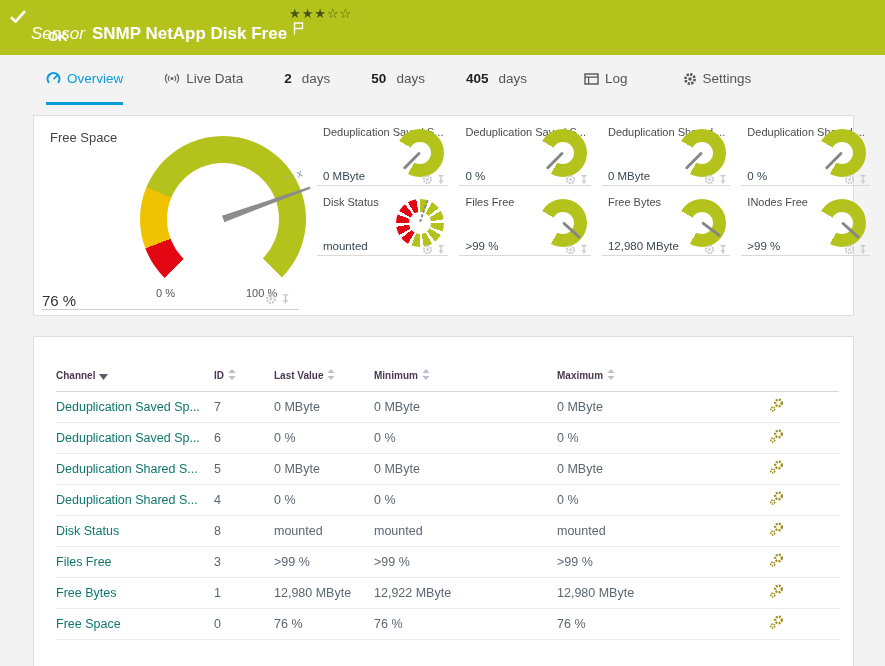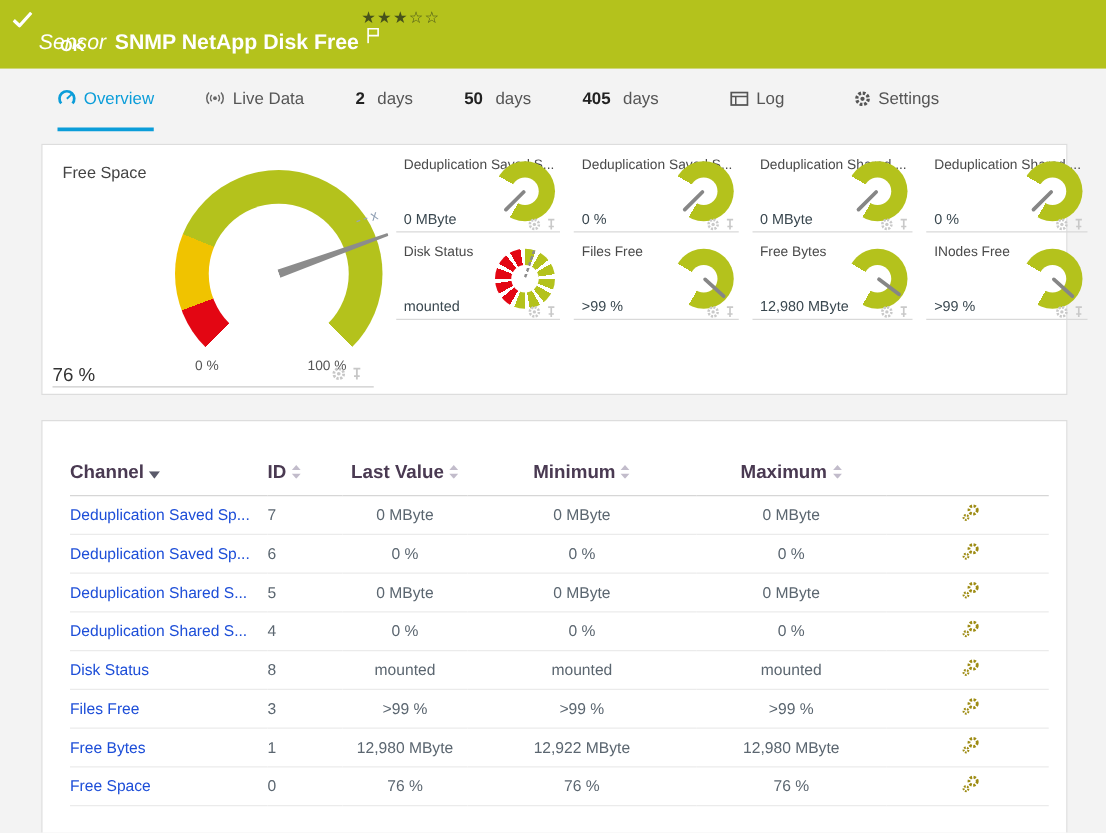--- a/index.html
+++ b/index.html
@@ -57,28 +57,28 @@
   .mring:after{content:"";position:absolute;inset:13px;border-radius:50%;background:#fff;}
   .mneedle{position:absolute;left:24px;top:22px;width:23px;height:3px;background:#868686;
            transform-origin:0 50%;border-radius:2px;}
   .mneedle.dashed{height:2px;background:repeating-linear-gradient(90deg,#8c8c8c 0 3px,transparent 3px 5px);}
   .mini-value{position:absolute;left:12px;bottom:4px;font-size:11.5px;color:#39474f;}
   .mini-line{position:absolute;left:6px;right:5px;bottom:0;height:1px;background:#d9d9d9;}
   .mini-icons{position:absolute;right:7px;bottom:1px;display:flex;gap:3px;align-items:center;}
   
   .tablewrap{position:absolute;left:22px;right:18px;top:24px;}
   table{width:100%;border-collapse:collapse;table-layout:fixed;}
-  th{font-size:15px;font-weight:bold;color:#4a3a52;text-align:left;padding:8px 0 9px 0;
+  th{font-size:10px;font-weight:bold;color:#4a3a52;text-align:left;padding:8px 0 9px 0;
      border-bottom:1px solid #d6d6d6;cursor:pointer;white-space:nowrap;}
   td{font-size:12.5px;color:#5b6670;padding:6px 0;border-bottom:1px solid #ebebeb;height:14px;}
   .col-ch{width:158px;} .col-id{width:60px;} .col-lv{width:100px;} .col-min{width:183px;}
   .col-max{width:152px;} .col-ic{width:130px;}
-  th.r,td.r{text-align:center;}
+  th.r,td.r{text-align:left;}
   td.ic,th.ic{text-align:right;padding-right:55px;}
-  td.ch{color:#1d4ed8;white-space:nowrap;overflow:hidden;margin-top:29px;}
+  td.ch{color:#0f766e;white-space:nowrap;overflow:hidden;margin-top:29px;}
   .sorticon{margin-left:4px;vertical-align:-1px;}
   svg{display:inline-block;}
 </style>
 </head>
 <body>
 
 <div class="topbar" style="background: rgb(180, 194, 28);">
   <span class="check-icon">
     <svg width="16" height="13" viewBox="0 0 16 13">
         <path d="M1 7.2 l4.6 4.4 L15 1.2" stroke="#fff" stroke-width="2.6" fill="none"></path>

